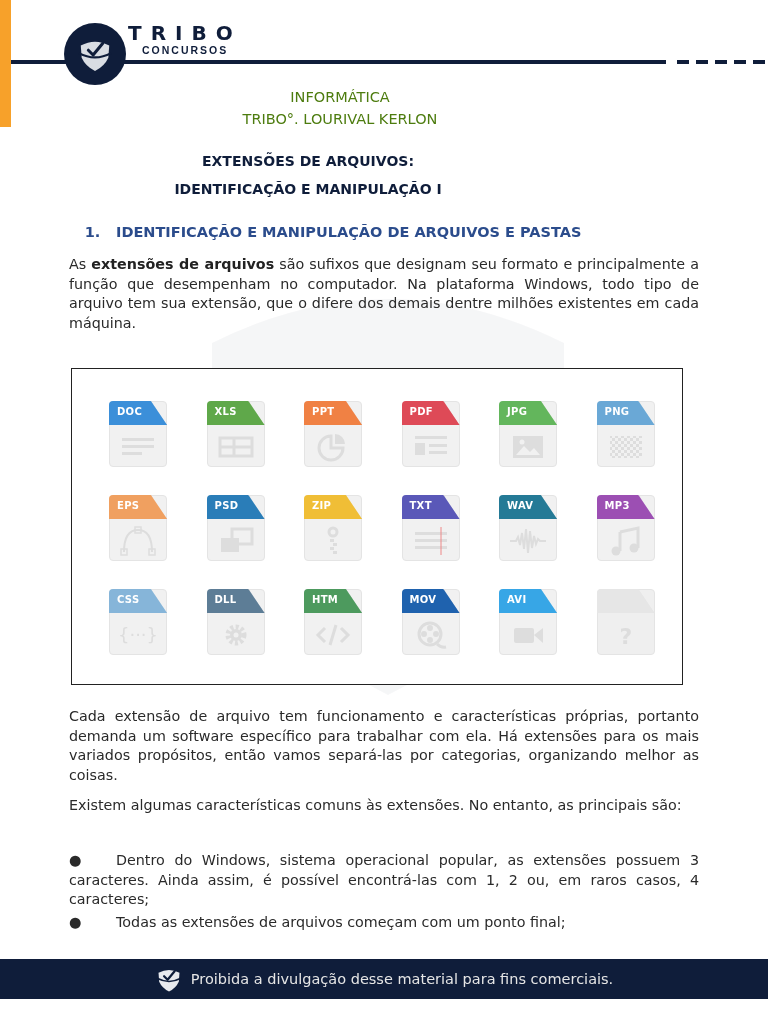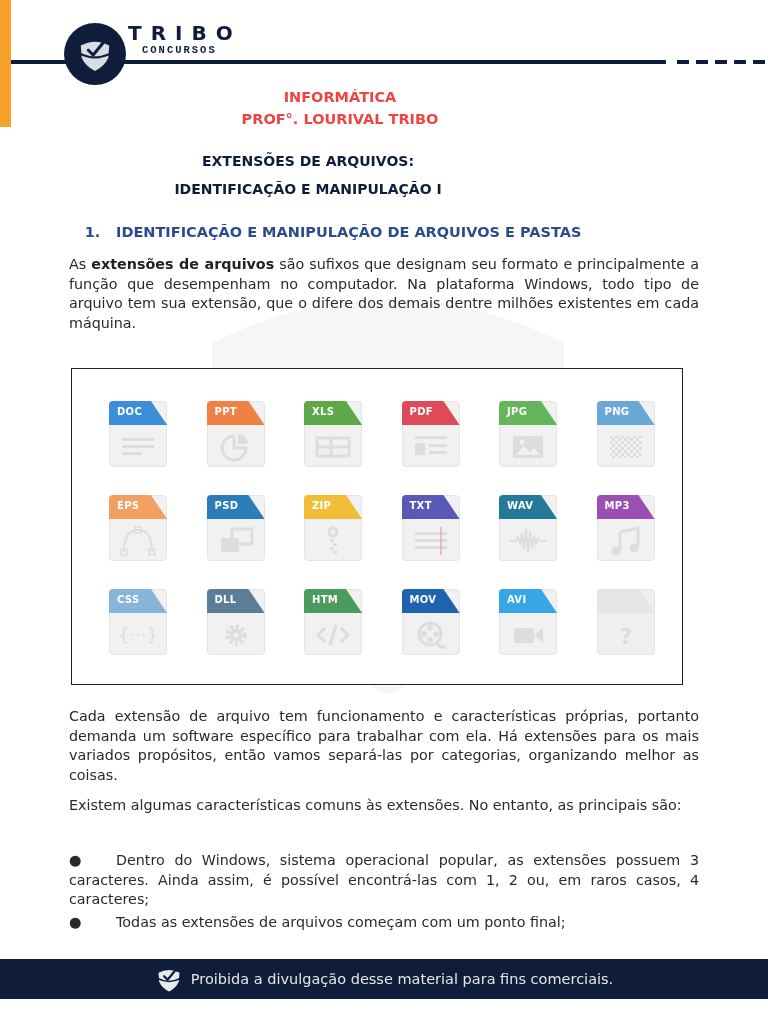--- a/index.html
+++ b/index.html
@@ -8,25 +8,25 @@
 
   .orange-bar { position: absolute; left: 0; top: 0; width: 11px; height: 127px; background: #f7a12a; }
 
   .header-line { position: absolute; left: 11px; top: 60px; width: 655px; height: 4px; background: #0f1d3a; }
   .header-dashes { position: absolute; left: 677px; top: 60px; width: 91px; height: 4px; display: flex; gap: 7px; }
   .header-dashes span { display: block; width: 12px; height: 4px; background: #0f1d3a; }
 
   .logo-circle { position: absolute; left: 64px; top: 23px; width: 62px; height: 62px; border-radius: 50%; background: #0f1d3a; display: flex; align-items: center; justify-content: center; }
   .logo-text { position: absolute; left: 128px; top: 22px; }
   .logo-tribo { font-family: "DejaVu Sans", sans-serif; font-weight: bold; font-size: 20px; letter-spacing: 9px; color: #0f1d3a; line-height: 22px; }
-  .logo-concursos { font-family: Liberation Mono, monospace; font-weight: bold; font-size: 10.5px; letter-spacing: 2px; color: #0f1d3a; margin-left: 14px; line-height: 12px; }
+  .logo-concursos { font-family: Liberation Sans, sans-serif; font-weight: bold; font-size: 10.5px; letter-spacing: 2px; color: #0f1d3a; margin-left: 14px; line-height: 12px; }
 
   .watermark { position: absolute; left: 168px; top: 240px; width: 440px; height: 470px; opacity: 0.035; pointer-events: none; }
 
-  .subject { position: absolute; left: 0; width: 680px; top: 86px; text-align: center; font-weight: bold; font-size: 14.5px; color: #ef4444; line-height: 22px; }
+  .subject { position: absolute; left: 0; width: 680px; top: 86px; text-align: center; font-weight: normal; font-size: 14.5px; color: #4d7c0f; line-height: 22px; }
   .title { position: absolute; left: 0; width: 616px; top: 147px; text-align: center; font-weight: bold; font-size: 14px; color: #0f1d3a; line-height: 28px; }
 
   .section-heading { position: absolute; left: 69px; top: 224px; font-weight: bold; font-size: 14.5px; color: #2b4c8c; text-align: center; }
   .section-heading .num { display: inline-block; width: 47px; }
 
   .para { position: absolute; left: 69px; width: 630px; font-size: 14.3px; line-height: 19.6px; color: #2a2a2a; text-align: justify; }
   .para b { color: #222; }
   .p1 { top: 255px; }
   .p2 { top: 707px; }
   .p3 { top: 796px; text-align: left; }
@@ -74,21 +74,21 @@
     <path d="M13 16 L18 21 L28 9" stroke="#0f1d3a" stroke-width="3.2" fill="none" stroke-linecap="round" stroke-linejoin="round"></path>
   </svg>
 </div>
 <div class="logo-text">
   <div class="logo-tribo">TRIBO</div>
   <div class="logo-concursos">CONCURSOS</div>
 </div>
 
 <div class="subject">
   <div>INFORMÁTICA</div>
-  <div>PROF°. LOURIVAL TRIBO</div>
+  <div>TRIBO°. LOURIVAL KERLON</div>
 </div>
 
 <div class="title">
   <div>EXTENSÕES DE ARQUIVOS:</div>
   <div>IDENTIFICAÇÃO E MANIPULAÇÃO I</div>
 </div>
 
 <div class="section-heading">
   <span class="num">1.</span><span>IDENTIFICAÇÃO E MANIPULAÇÃO DE ARQUIVOS E PASTAS</span>
 </div>
@@ -105,40 +105,40 @@
         <div class="file-glyph">
           <svg width="40" height="30" viewBox="0 0 40 30">
             <rect x="4" y="6" width="32" height="3" fill="#ddd"></rect>
             <rect x="4" y="13" width="32" height="3" fill="#ddd"></rect>
             <rect x="4" y="20" width="20" height="3" fill="#ddd"></rect>
           </svg>
         </div>
       </div>
       <div class="file-icon">
         <div class="file-body"></div>
+        <div class="file-head" style="background:#5fa84a"></div>
+        <div class="file-fold" style="background:#5fa84a"></div>
+        <span class="file-label">XLS</span>
+        <div class="file-glyph">
+          <svg width="40" height="30" viewBox="0 0 40 30">
+            <rect x="4" y="6" width="32" height="18" fill="none" stroke="#ddd" stroke-width="3"></rect>
+            <line x1="4" y1="15" x2="36" y2="15" stroke="#ddd" stroke-width="3"></line>
+            <line x1="18" y1="6" x2="18" y2="24" stroke="#ddd" stroke-width="3"></line>
+          </svg>
+        </div>
+      </div>
+      <div class="file-icon">
+        <div class="file-body"></div>
         <div class="file-head" style="background:#f08144"></div>
         <div class="file-fold" style="background:#f08144"></div>
         <span class="file-label">PPT</span>
         <div class="file-glyph">
           <svg width="40" height="30" viewBox="0 0 40 30">
             <path d="M18 4 A12 12 0 1 0 30 16 L18 16 Z" fill="none" stroke="#ddd" stroke-width="3"></path>
             <path d="M22 2 L22 12 L32 12 A10 10 0 0 0 22 2Z" fill="#ddd"></path>
-          </svg>
-        </div>
-      </div>
-      <div class="file-icon">
-        <div class="file-body"></div>
-        <div class="file-head" style="background:#5fa84a"></div>
-        <div class="file-fold" style="background:#5fa84a"></div>
-        <span class="file-label">XLS</span>
-        <div class="file-glyph">
-          <svg width="40" height="30" viewBox="0 0 40 30">
-            <rect x="4" y="6" width="32" height="18" fill="none" stroke="#ddd" stroke-width="3"></rect>
-            <line x1="4" y1="15" x2="36" y2="15" stroke="#ddd" stroke-width="3"></line>
-            <line x1="18" y1="6" x2="18" y2="24" stroke="#ddd" stroke-width="3"></line>
           </svg>
         </div>
       </div>
       <div class="file-icon">
         <div class="file-body"></div>
         <div class="file-head" style="background:#de4a57"></div>
         <div class="file-fold" style="background:#de4a57"></div>
         <span class="file-label">PDF</span>
         <div class="file-glyph">
           <svg width="40" height="30" viewBox="0 0 40 30">

